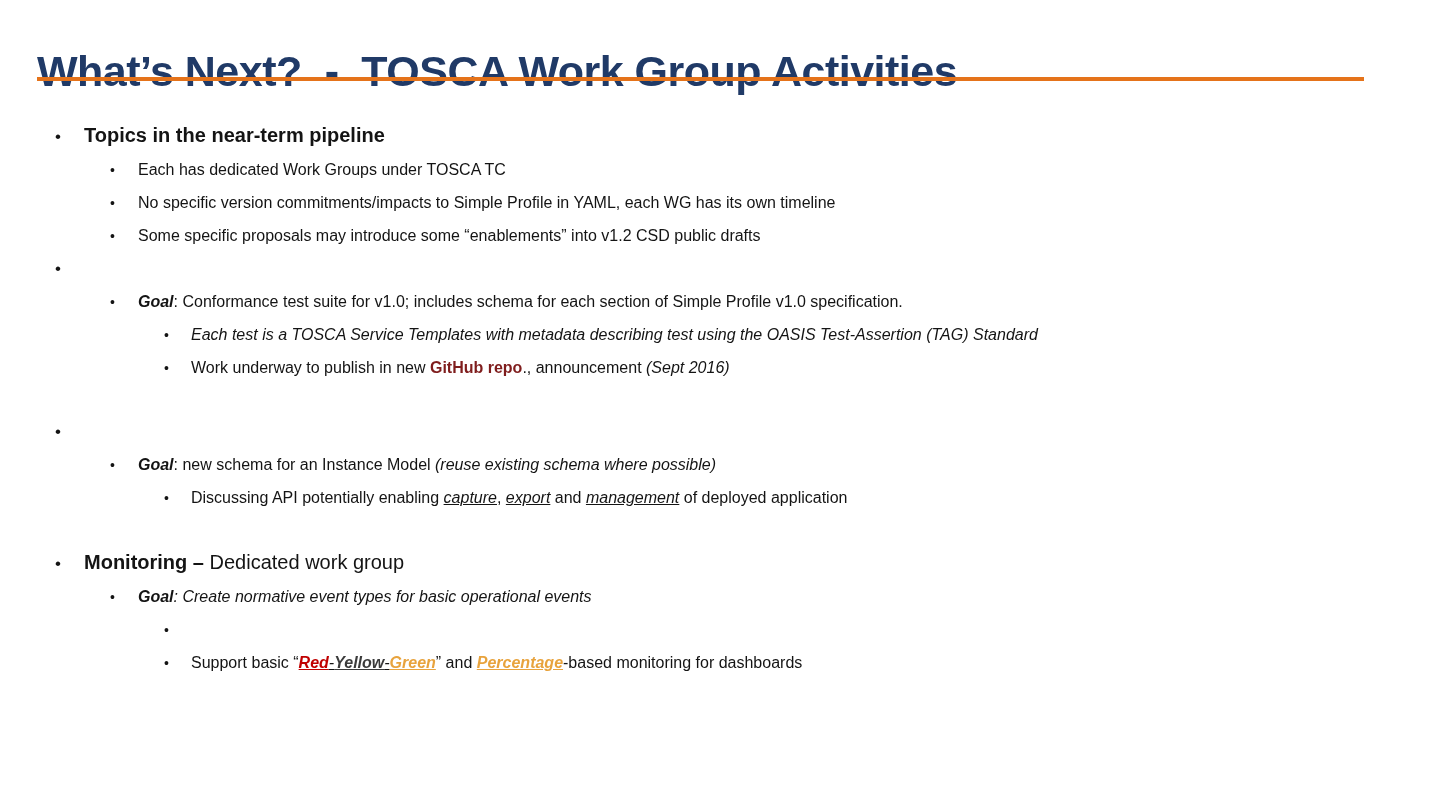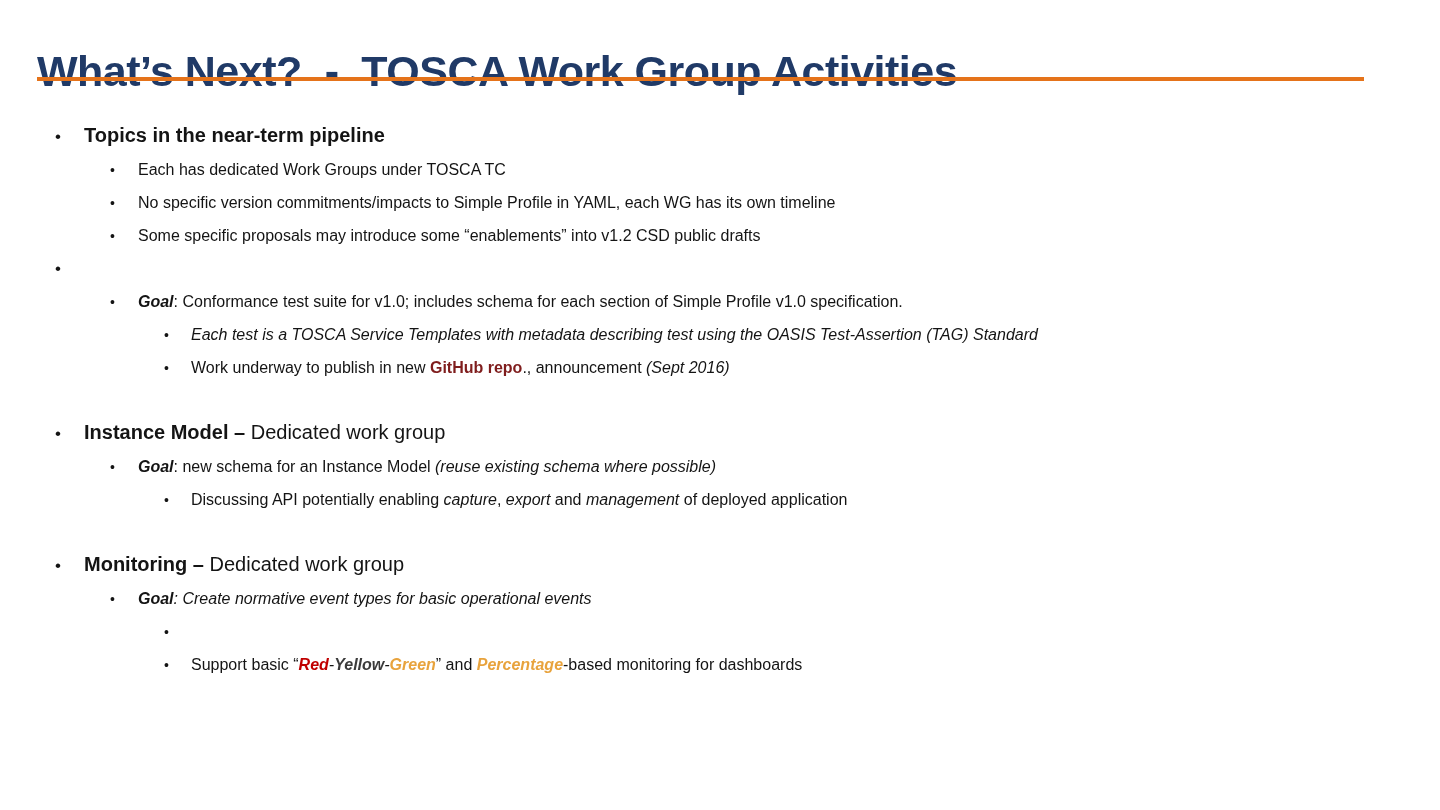--- a/index.html
+++ b/index.html
@@ -52,21 +52,21 @@
   .line.lvl3{
     padding-left:164px;
     font-size:16px;
   }
   .line.lvl3 .bullet{width:27px;font-size:14px;}
   .line.gap{margin-top:38px;}
   .bullet{flex:0 0 auto;color:#141414;}
   .text{flex:1 1 auto;}
   .seg.b{font-weight:bold;}
   .seg.i{font-style:italic;}
-  .seg.u{}
+  .seg.u{text-decoration:underline;}
 </style>
 </head>
 <body>
 
 <div class="slide">
   <div class="title">What’s Next?  -  TOSCA Work Group Activities</div>
   <div class="rule"></div>
   <div class="body">
       <div class="line lvl1">
         <span class="bullet">•</span>
@@ -94,21 +94,20 @@
       <div class="line lvl3">
         <span class="bullet">•</span>
         <span class="text"><span class="seg i">Each test is a TOSCA Service Templates with metadata describing test using the OASIS Test-Assertion (TAG) Standard</span></span>
       </div>
       <div class="line lvl3">
         <span class="bullet">•</span>
         <span class="text"><span class="seg">Work underway to publish in new </span><span class="seg b" style="color: #7f1d1d;">GitHub repo</span><span class="seg">., announcement </span><span class="seg i">(Sept 2016)</span></span>
       </div>
       <div class="line lvl1 gap">
         <span class="bullet">•</span>
-        <span class="text"><span class="seg b">Instance Model – </span><span class="seg">Dedicated work group</span></span>
       </div>
       <div class="line lvl2">
         <span class="bullet">•</span>
         <span class="text"><span class="seg b i">Goal</span><span class="seg">: new schema for an Instance Model </span><span class="seg i">(reuse existing schema where possible)</span></span>
       </div>
       <div class="line lvl3">
         <span class="bullet">•</span>
         <span class="text"><span class="seg">Discussing API potentially enabling </span><span class="seg i u">capture</span><span class="seg">, </span><span class="seg i u">export</span><span class="seg"> and </span><span class="seg i u">management</span><span class="seg"> of deployed application</span></span>
       </div>
       <div class="line lvl1 gap">

